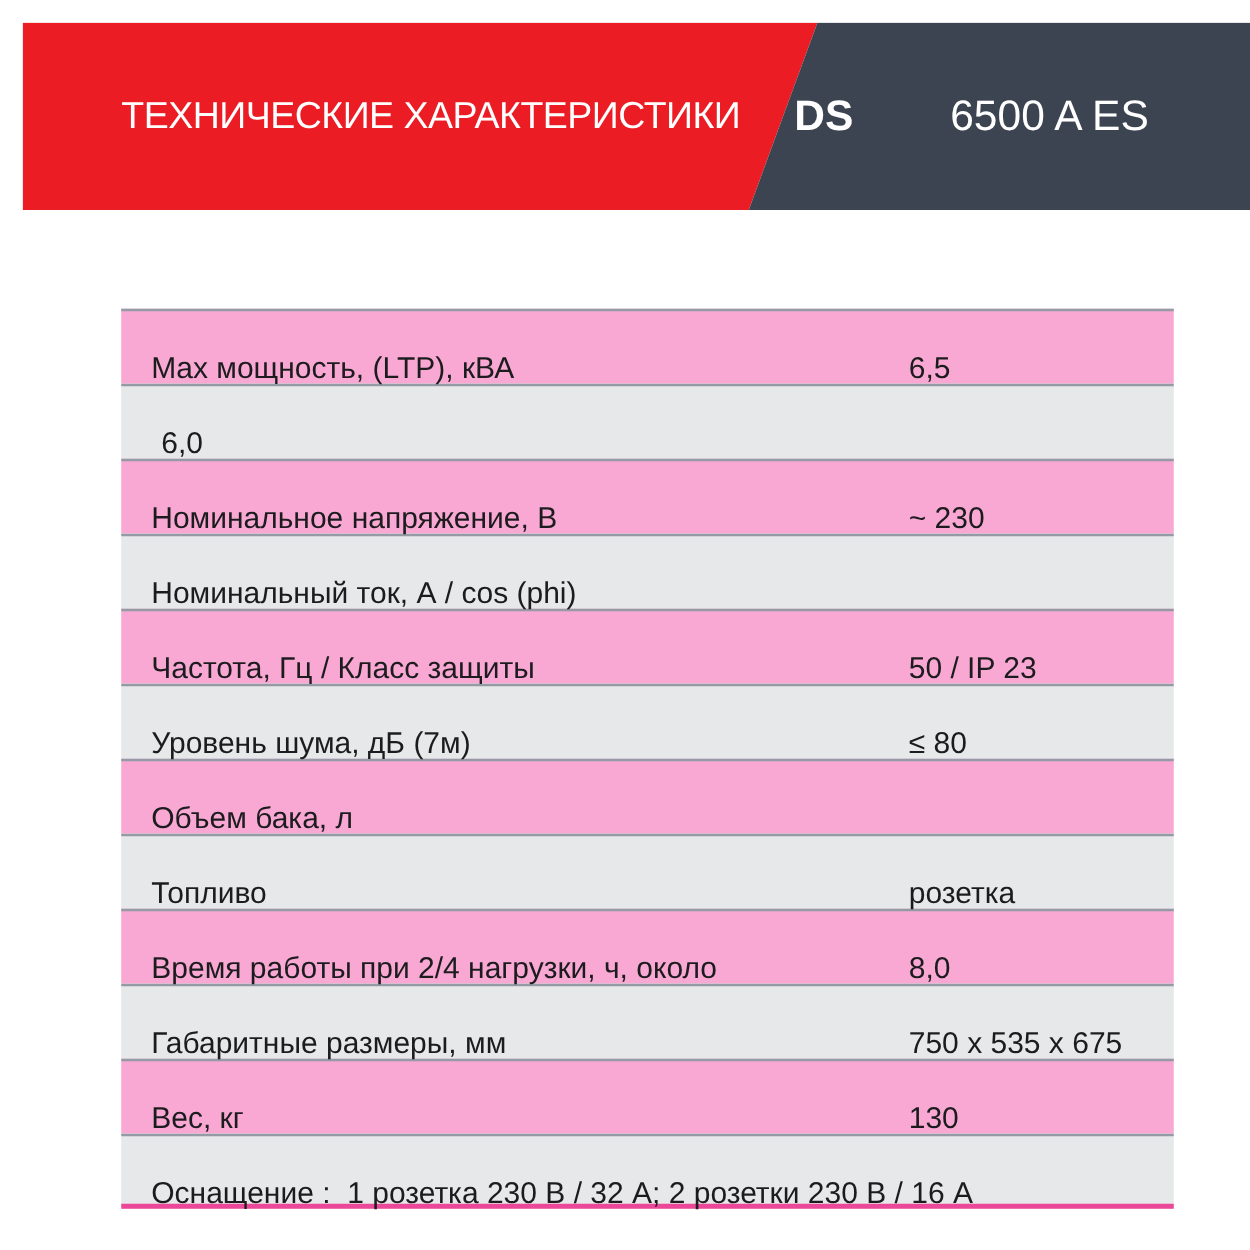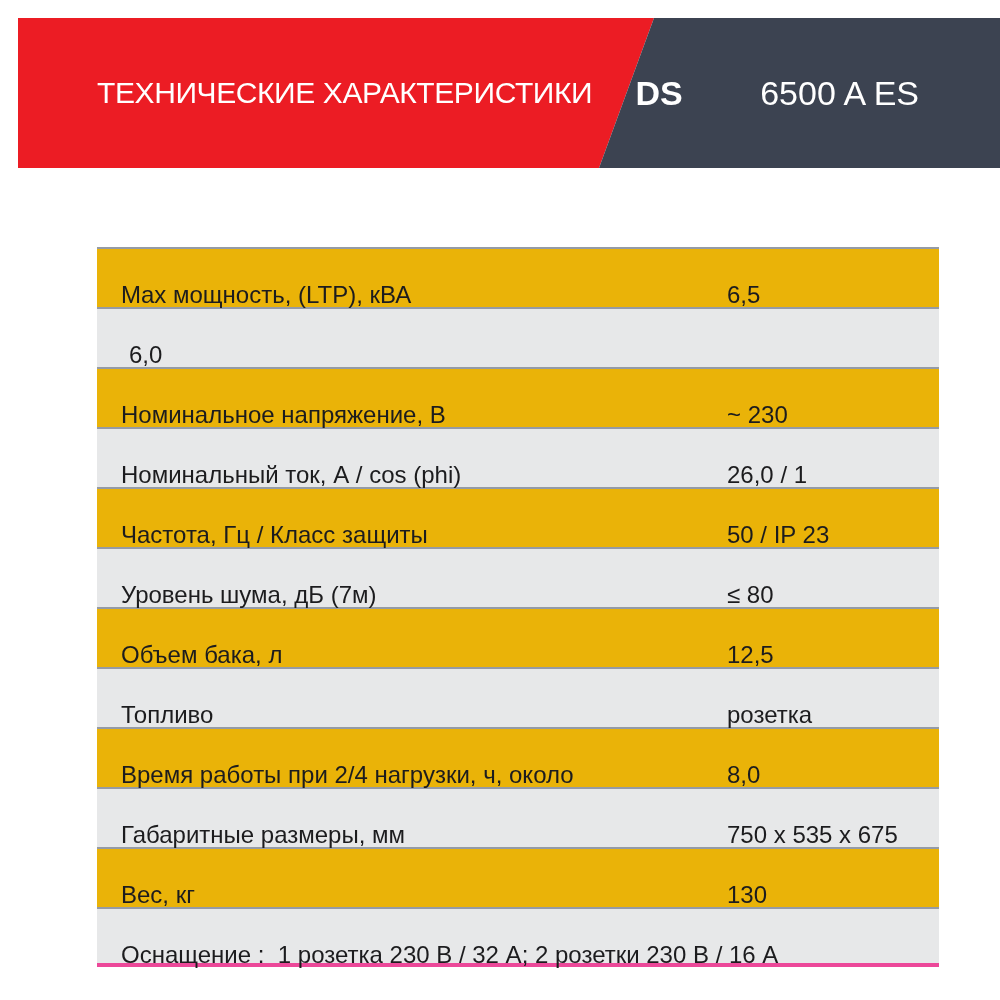--- a/index.html
+++ b/index.html
@@ -54,21 +54,21 @@
     position: absolute;
     left: 65px; top: 215px;
     width: 874px;
   }
   .spec-row {
     display: grid;
     grid-template-columns: 598px 1fr;
     align-items: center;
     height: 60px;
     border-top: 2px solid #959ba5;
-    background: #eab308;
+    background: #f9a8d4;
     font-size: 24px;
   }
   .spec-row:nth-child(even) { background: #e7e8e9; }
   .spec-row:last-child { border-bottom: 4px solid #ec4899; }
   .spec-label { padding-left: 8px; white-space: pre; }
   .spec-value { white-space: pre; }
   .spec-row.full { grid-template-columns: 1fr; }
 </style>
 </head>
 <body>
@@ -90,33 +90,31 @@
   </div>
   <div class="spec-row">
     <div class="spec-value">6,0</div>
   </div>
   <div class="spec-row">
     <div class="spec-label">Номинальное напряжение, В</div>
     <div class="spec-value">~ 230</div>
   </div>
   <div class="spec-row">
     <div class="spec-label">Номинальный ток, А / cos (phi)</div>
-    <div class="spec-value">26,0 / 1</div>
   </div>
   <div class="spec-row">
     <div class="spec-label">Частота, Гц / Класс защиты</div>
     <div class="spec-value">50 / IP 23</div>
   </div>
   <div class="spec-row">
     <div class="spec-label">Уровень шума, дБ (7м)</div>
     <div class="spec-value">≤ 80</div>
   </div>
   <div class="spec-row">
     <div class="spec-label">Объем бака, л</div>
-    <div class="spec-value">12,5</div>
   </div>
   <div class="spec-row">
     <div class="spec-label">Топливо</div>
     <div class="spec-value">розетка</div>
   </div>
   <div class="spec-row">
     <div class="spec-label">Время работы при 2/4 нагрузки, ч, около</div>
     <div class="spec-value">8,0</div>
   </div>
   <div class="spec-row">

